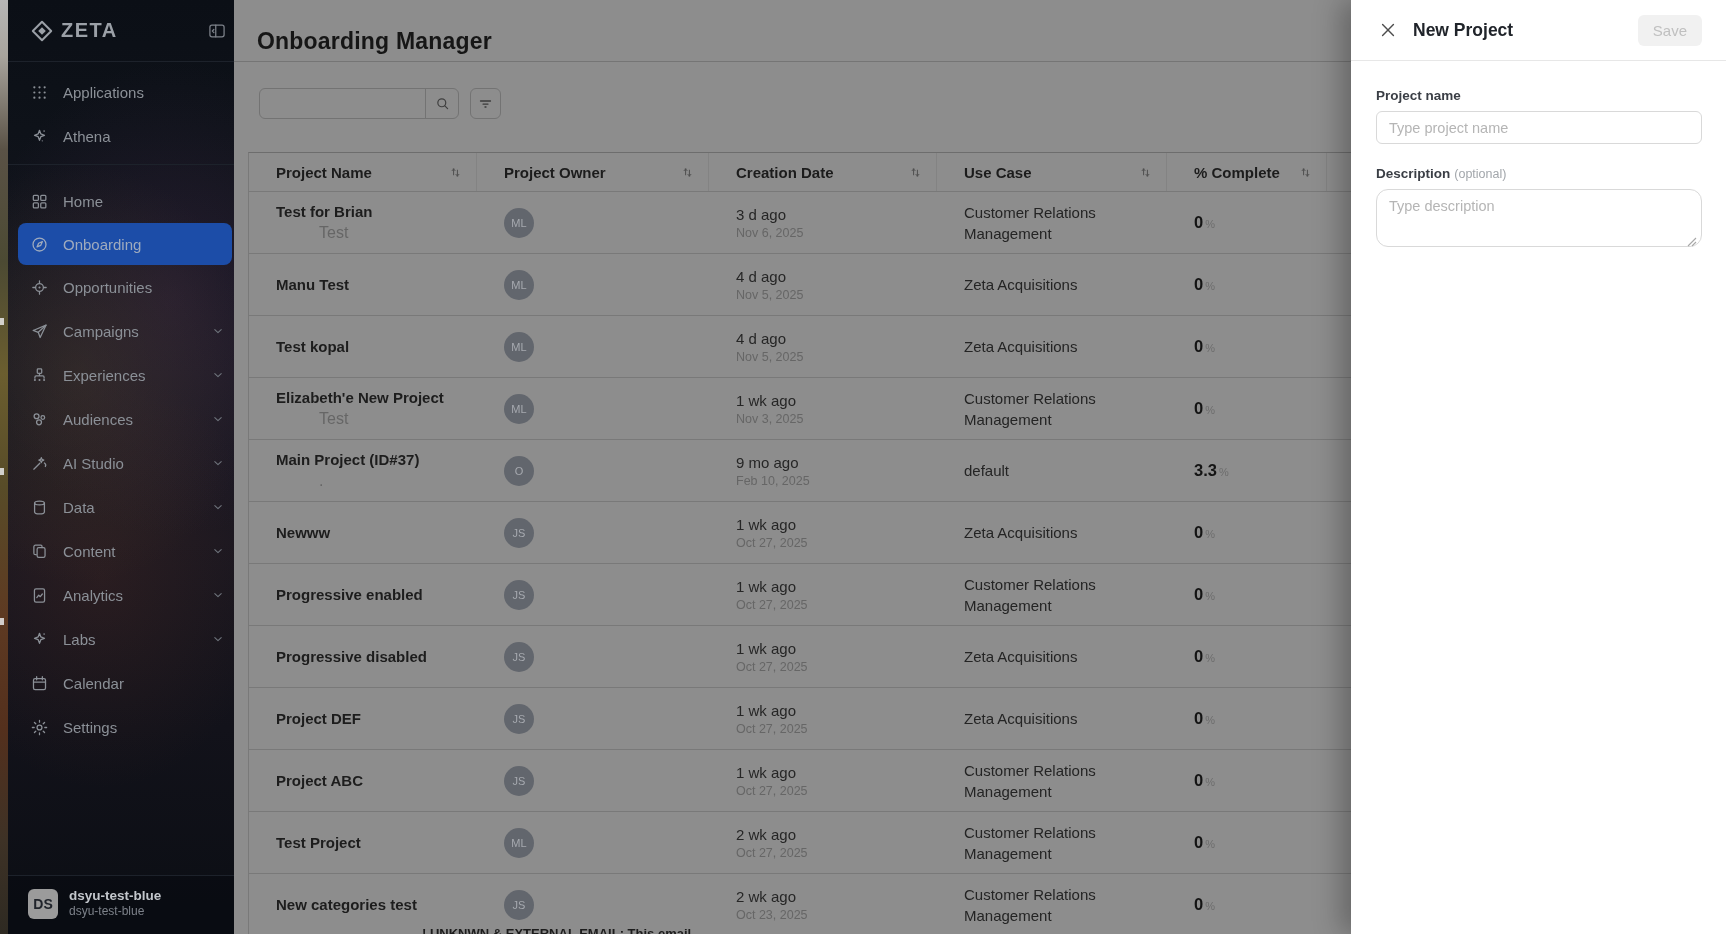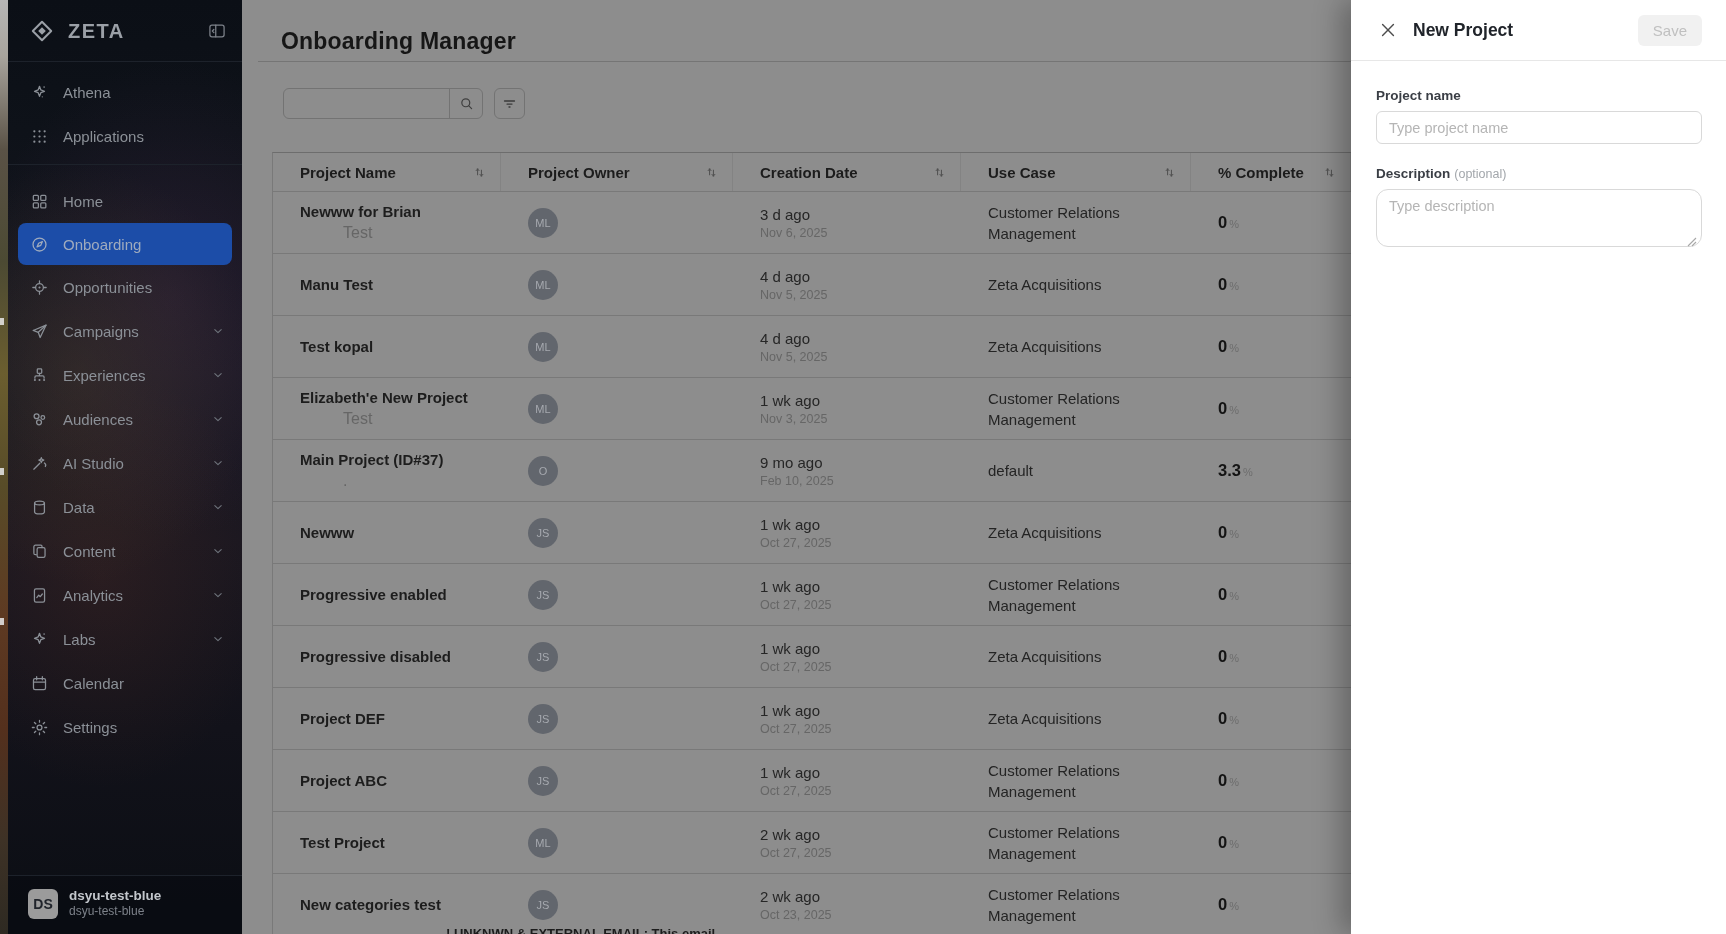--- a/index.html
+++ b/index.html
@@ -18,21 +18,21 @@
   .sidebar{
     position:absolute;left:8px;top:0;width:234px;height:934px;z-index:2;
     background:
       radial-gradient(260px 300px at 30% 40%,rgba(96,78,44,.28),transparent 70%),
       radial-gradient(280px 340px at 70% 32%,rgba(90,52,96,.25),transparent 70%),
       radial-gradient(240px 300px at 40% 62%,rgba(120,60,40,.18),transparent 70%),
       linear-gradient(180deg,#0b0f16 0%,#0e1219 14%,#171721 40%,#1a1720 58%,#12121a 78%,#0b0e14 100%);
     color:#8b9097;
   }
   .sb-header{height:61px;display:flex;align-items:center;padding:0 14px 0 22px;border-bottom:1px solid #1d222b;}
-  .brand{display:flex;align-items:flex-end;gap:14px;flex:1;}
+  .brand{display:flex;align-items:center;gap:7px;flex:1;}
   .brand-mark{width:24px;height:24px;color:#9ba0a7;}
   .brand-name{font-size:20px;font-weight:bold;letter-spacing:1.5px;color:#9ba0a7;}
   .collapse-btn{width:22px;height:22px;color:#7e838b;cursor:pointer;display:flex;align-items:center;justify-content:center;}
   .sb-list{padding-top:8px;}
   .sb-divider{height:1px;background:#1d222b;margin:6px 0;}
   .sb-item{
     height:44px;display:flex;align-items:center;gap:14px;
     padding:0 12px 0 22px;margin:0 0;font-size:15px;color:#8b9097;cursor:pointer;
   }
   .sb-item .sb-icon{width:19px;height:19px;flex:0 0 19px;display:flex;align-items:center;justify-content:center;}
@@ -40,21 +40,21 @@
   .sb-item .sb-chevron{width:16px;height:16px;color:#6f747c;margin-right:4px;}
   .sb-item.active{
     background:#1c4da8;border-radius:8px;margin:0 10px;padding:0 12px;
     color:#9fabbe;height:42px;justify-content:space-between;
   }
   .sb-footer{position:absolute;left:0;right:0;bottom:0;border-top:1px solid #1d222b;padding:12px 16px 14px 20px;display:flex;align-items:center;gap:11px;background:rgba(6,9,13,.35);}
   .sb-avatar{width:30px;height:30px;border-radius:6px;background:#9b9b9b;color:#20242b;font-weight:bold;font-size:14px;display:flex;align-items:center;justify-content:center;}
   .sb-user-name{font-size:13.5px;font-weight:bold;color:#c3c7cc;line-height:1.25;}
   .sb-user-sub{font-size:12px;color:#7d828a;line-height:1.3;}
   
-  .main{position:absolute;left:258px;top:0;right:0;height:934px;z-index:3;background:#8d8d8d;color:#262626;}
+  .main{position:absolute;left:234px;top:0;right:0;height:934px;z-index:3;background:#8d8d8d;color:#262626;}
   .page-title{position:absolute;left:23px;top:13px;font-size:23px;font-weight:bold;color:#161616;letter-spacing:.2px;}
   .main-divider{position:absolute;left:0;right:0;top:61px;height:1px;background:#757575;}
   .toolbar{position:absolute;left:25px;top:88px;display:flex;gap:11px;}
   .search-box{display:flex;align-items:stretch;width:198px;height:29px;border:1px solid #737373;border-radius:6px;}
   .search-input{flex:1;border:none;outline:none;background:transparent;padding:0 10px;font-size:14px;color:#2e2e2e;min-width:0;}
   .search-btn{width:32px;border-left:1px solid #737373;display:flex;align-items:center;justify-content:center;color:#3f3f3f;cursor:pointer;}
   .filter-btn{width:31px;height:31px;box-sizing:border-box;border:1px solid #737373;border-radius:6px;display:flex;align-items:center;justify-content:center;color:#3a3a3a;cursor:pointer;}
   
   .table{position:absolute;left:14px;top:152px;right:0;border-top:1px solid rgba(0,0,0,.22);border-left:1px solid rgba(0,0,0,.14);}
   .trow{display:grid;grid-template-columns:228px 232px 228px 230px 160px 1fr;align-items:center;border-bottom:1px solid rgba(0,0,0,.14);}
@@ -125,44 +125,44 @@
         <rect x="3.5" y="5" width="17" height="14" rx="2.5"></rect>
           <path d="M10.5 5v14"></path>
           <path d="M8.2 10.2L6.4 12l1.8 1.8"></path>
       </svg>
     </span>
   </div>
   <div class="sb-list" id="sb-top">
       <div class="sb-item">
         <span class="sb-icon">
           <svg viewBox="0 0 24 24" width="19" height="19" fill="none" stroke="currentColor" stroke-width="1.6" stroke-linecap="round" stroke-linejoin="round">
-            <path d="M12 4.2l1.7 4.6L18.3 10.5l-4.6 1.7L12 16.8l-1.7-4.6L5.7 10.5l4.6-1.7z"></path>
-            <circle cx="17.8" cy="5.2" r="1" fill="currentColor" stroke="none"></circle>
-            <circle cx="15.5" cy="17.5" r="0.8" fill="currentColor" stroke="none"></circle>
-          </svg>
-        </span>
-        <span class="sb-label">Athena</span>
-      </div>
-      <div class="sb-item">
-        <span class="sb-icon">
-          <svg viewBox="0 0 24 24" width="19" height="19" fill="none" stroke="currentColor" stroke-width="1.6" stroke-linecap="round" stroke-linejoin="round">
             <g fill="currentColor" stroke="none">
               <circle cx="5.5" cy="5.5" r="1.4"></circle>
               <circle cx="12" cy="5.5" r="1.4"></circle>
               <circle cx="18.5" cy="5.5" r="1.4"></circle>
               <circle cx="5.5" cy="12" r="1.4"></circle>
               <circle cx="12" cy="12" r="1.4"></circle>
               <circle cx="18.5" cy="12" r="1.4"></circle>
               <circle cx="5.5" cy="18.5" r="1.4"></circle>
               <circle cx="12" cy="18.5" r="1.4"></circle>
               <circle cx="18.5" cy="18.5" r="1.4"></circle>
             </g>
           </svg>
         </span>
         <span class="sb-label">Applications</span>
+      </div>
+      <div class="sb-item">
+        <span class="sb-icon">
+          <svg viewBox="0 0 24 24" width="19" height="19" fill="none" stroke="currentColor" stroke-width="1.6" stroke-linecap="round" stroke-linejoin="round">
+            <path d="M12 4.2l1.7 4.6L18.3 10.5l-4.6 1.7L12 16.8l-1.7-4.6L5.7 10.5l4.6-1.7z"></path>
+            <circle cx="17.8" cy="5.2" r="1" fill="currentColor" stroke="none"></circle>
+            <circle cx="15.5" cy="17.5" r="0.8" fill="currentColor" stroke="none"></circle>
+          </svg>
+        </span>
+        <span class="sb-label">Athena</span>
       </div>
     </div>
   <div class="sb-divider"></div>
   <div class="sb-list" id="sb-main">
       <div class="sb-item">
         <span class="sb-icon">
           <svg viewBox="0 0 24 24" width="19" height="19" fill="none" stroke="currentColor" stroke-width="1.6" stroke-linecap="round" stroke-linejoin="round">
             <rect x="4.2" y="4.2" width="6.4" height="6.4" rx="1.2"></rect>
             <rect x="13.6" y="4.2" width="6.4" height="6.4" rx="1.2"></rect>
             <rect x="4.2" y="13.6" width="6.4" height="6.4" rx="1.2"></rect>
@@ -377,21 +377,21 @@
           <span class="sort-icon"><svg viewBox="0 0 24 24" width="17" height="17" fill="none" stroke="currentColor" stroke-width="1.4" stroke-linecap="round" stroke-linejoin="round">
               <path d="M9.3 15.3V7M9.3 7L7.2 9.4M9.3 7l2.1 2.4"></path>
               <path d="M14.7 8.7V17M14.7 17l-2.1-2.4M14.7 17l2.1-2.4"></path>
             </svg></span>
         </div>
         <div class="tcell"></div>
       </div>
     <div id="table-body">
         <div class="trow tbody-row">
           <div class="tcell">
-            <div class="cell-name">Newww for Brian</div>
+            <div class="cell-name">Test for Brian</div>
             <div class="cell-sub">Test</div>
           </div>
           <div class="tcell">
             <span class="owner-avatar">ML</span>
           </div>
           <div class="tcell">
             <div class="date-rel">3 d ago</div>
             <div class="date-abs">Nov 6, 2025</div>
           </div>
           <div class="tcell">

